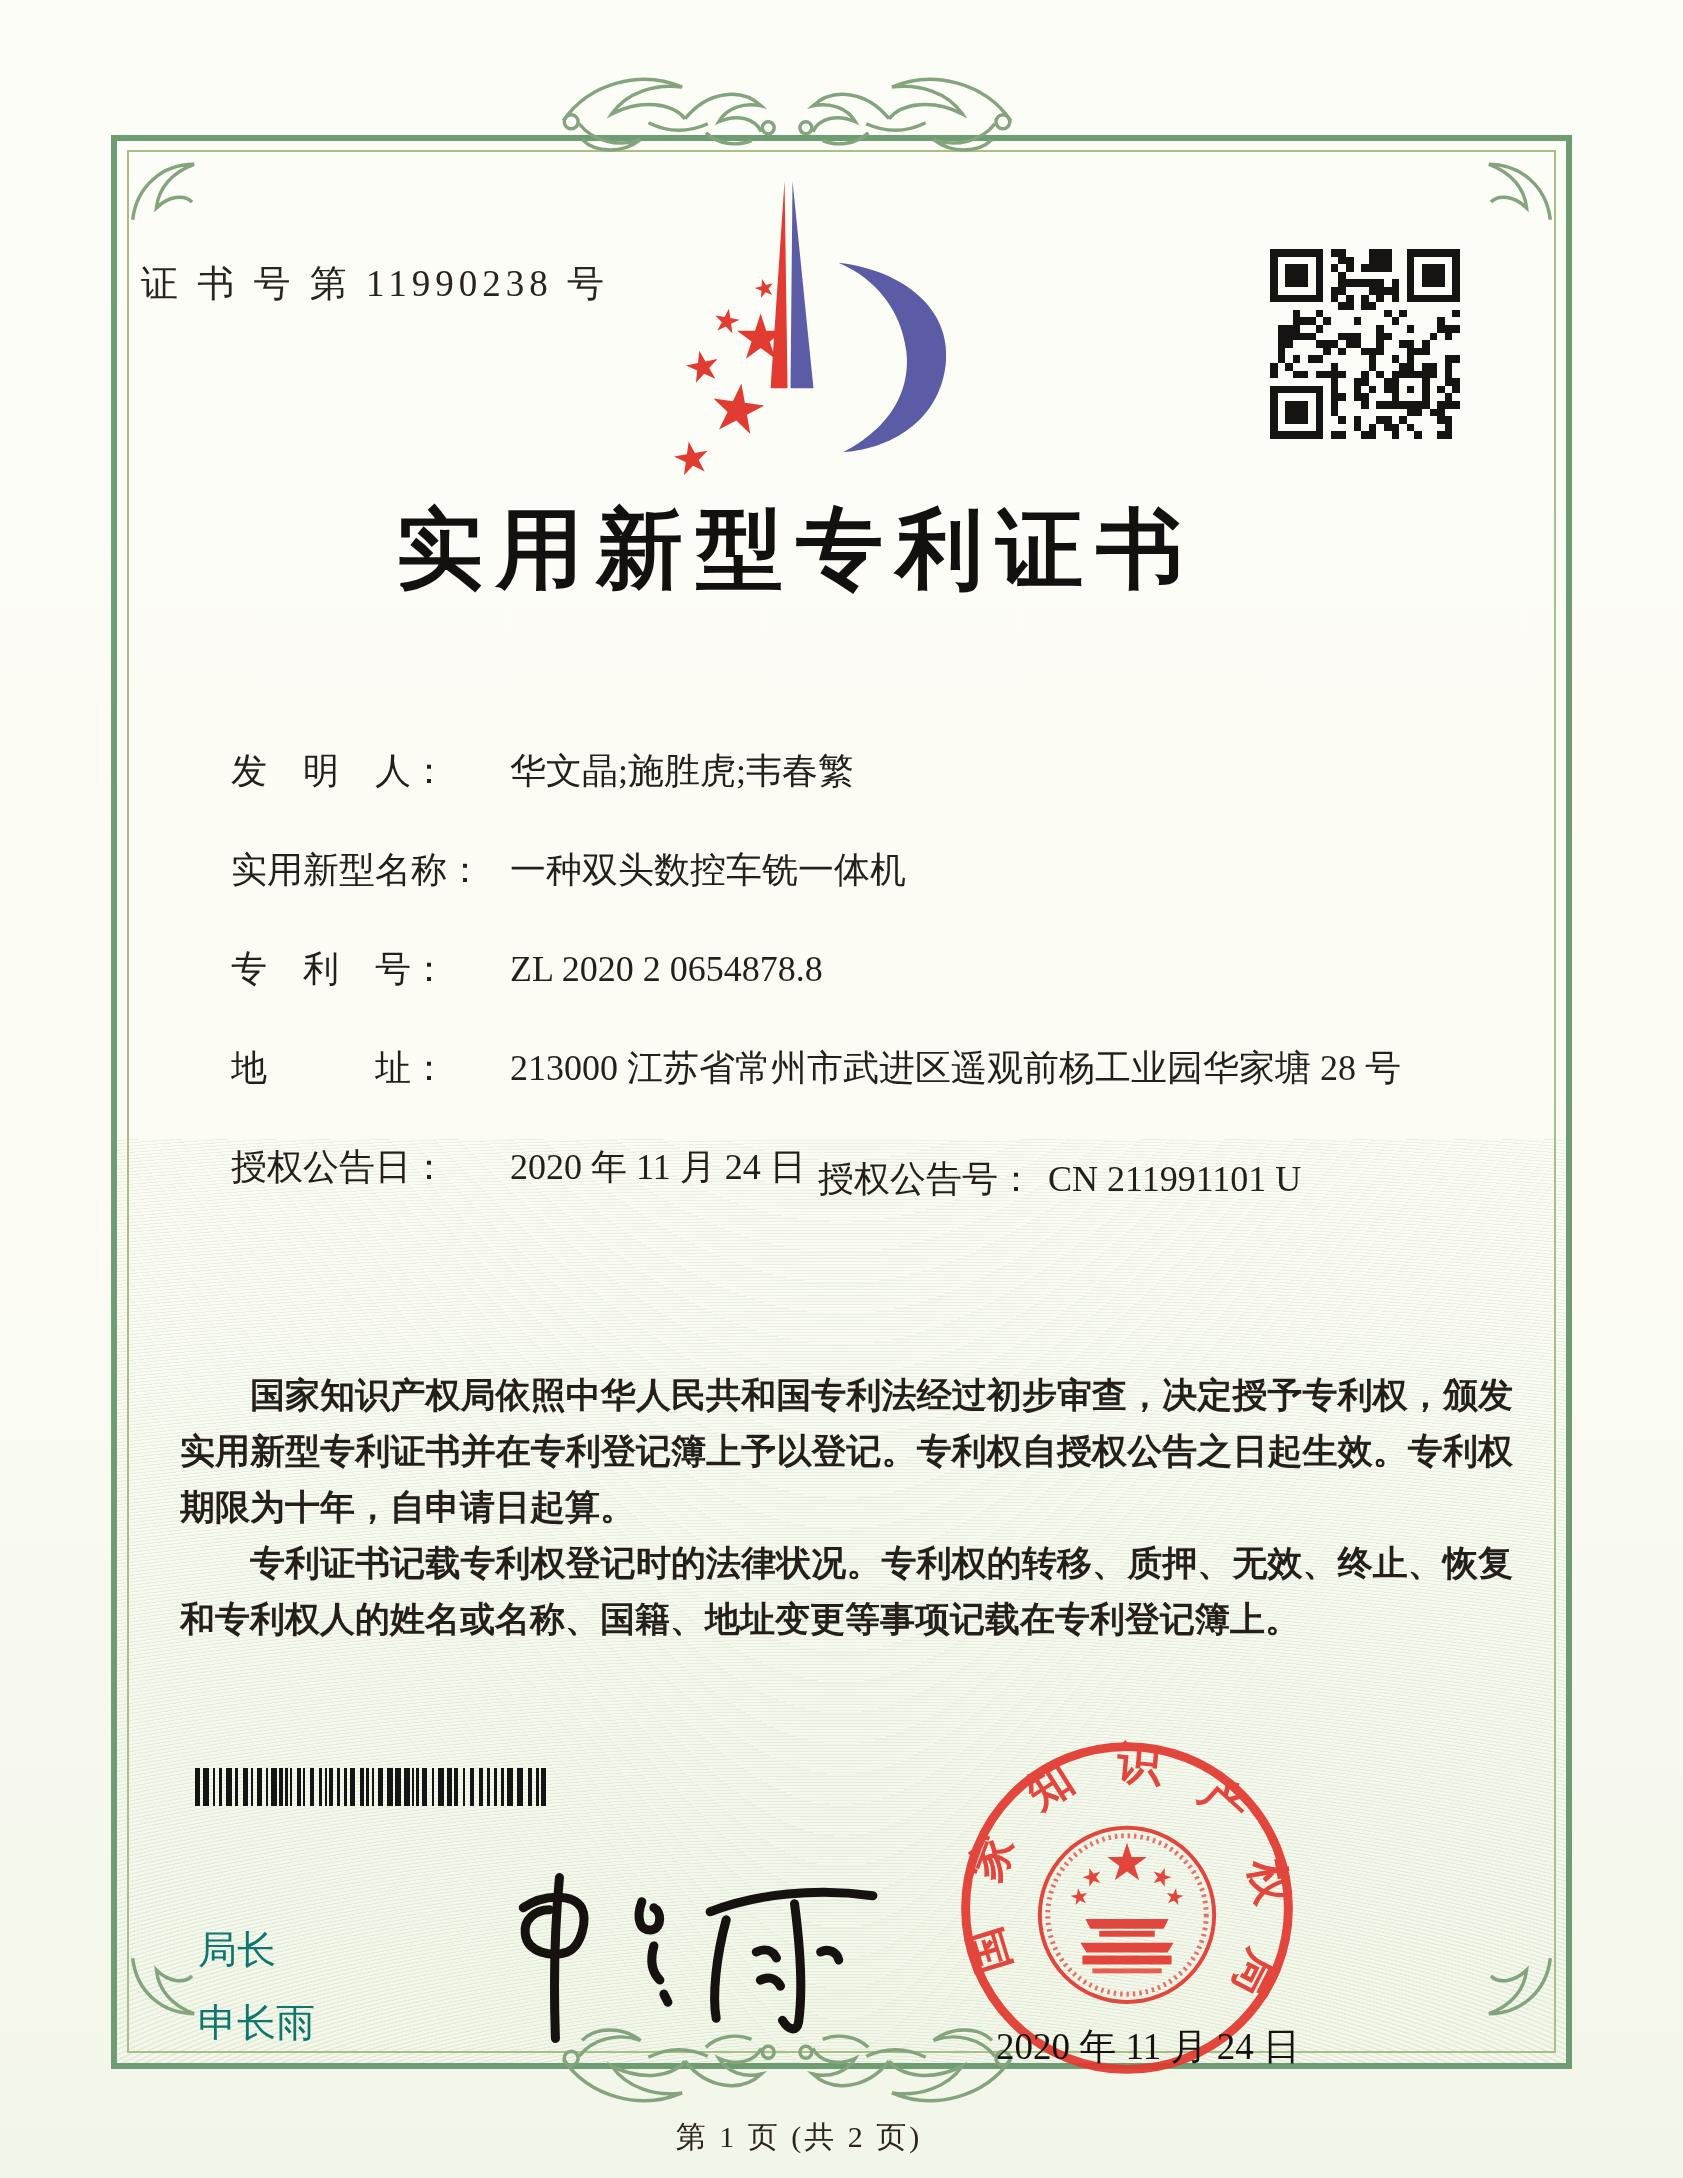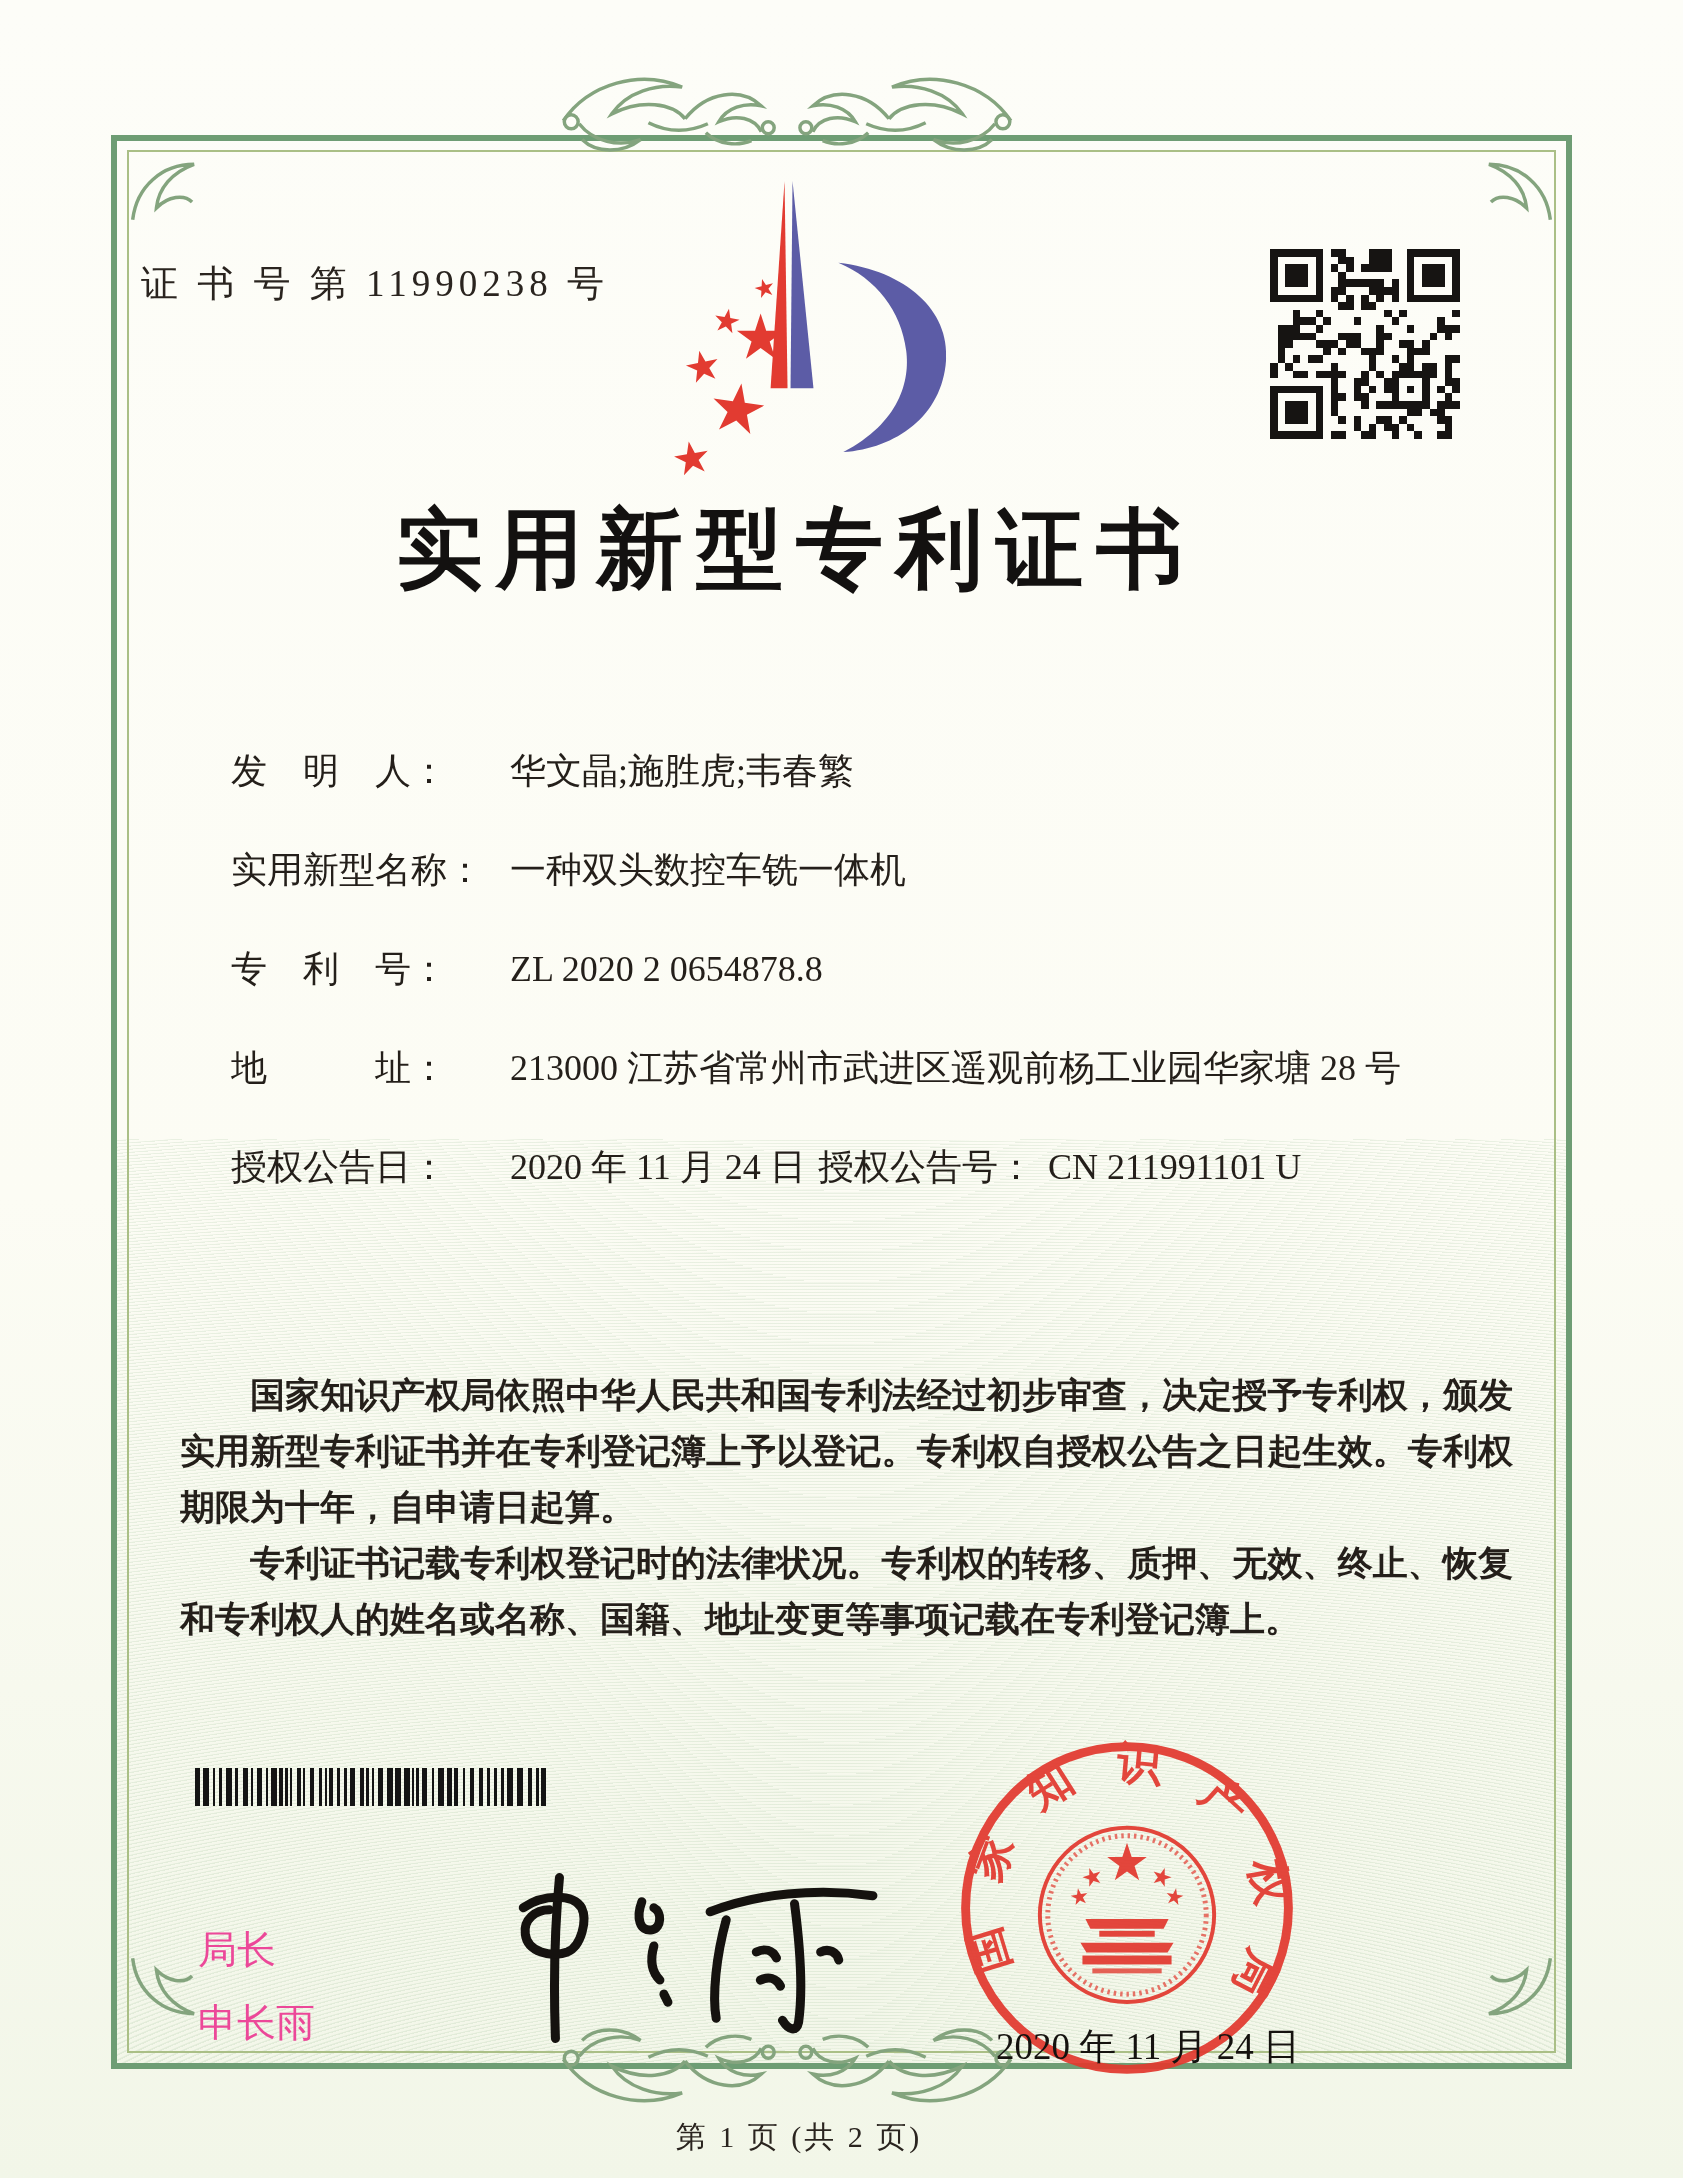--- a/index.html
+++ b/index.html
@@ -26,31 +26,31 @@
   .qr svg{width:100%;height:100%;fill:#161412;shape-rendering:crispEdges;}
   .logo{position:absolute;left:639px;top:171px;width:319px;height:319px;}
 
   .title{position:absolute;left:396px;top:491px;width:792px;text-align:center;
     font-size:87px;font-weight:bold;letter-spacing:13px;color:#131110;white-space:nowrap;}
 
   .fields{position:absolute;left:195px;top:699px;width:1317px;font-size:36px;}
   .field-row{position:relative;height:99px;line-height:48px;white-space:pre;}
   .f-label{display:inline-block;width:279px;vertical-align:top;}
   .f-value{vertical-align:top;}
-  .grant2{position:absolute;left:569px;top:0;}
+  .grant2{position:absolute;left:569px;top:12px;}
   .grant2 .f-label{width:auto;margin-right:14px;}
 
   .body-text{position:absolute;left:180px;top:1368px;width:1333px;
     font-size:35px;line-height:56px;text-align:justify;}
   .body-text p{margin:0;text-indent:2em;font-weight:bold;}
 
   .barcode{position:absolute;left:195px;top:1768px;width:354px;height:38px;display:flex;}
   .barcode i{display:block;height:100%;flex:0 0 auto;}
 
-  .signer{position:absolute;left:198px;top:1913px;font-size:39px;line-height:73px;color:#ec4899;}
+  .signer{position:absolute;left:198px;top:1913px;font-size:39px;line-height:73px;color:#0f766e;}
   .signature{position:absolute;left:463px;top:1859px;width:432px;height:202px;}
 
   .seal{position:absolute;left:924px;top:1705px;width:406px;height:406px;opacity:.93;}
   .seal-date{position:absolute;left:950px;top:2022px;width:396px;text-align:center;
     font-size:37px;color:#15120f;white-space:nowrap;}
 
   .footer{position:absolute;left:111px;top:2117px;width:1376px;text-align:center;
     font-size:30px;letter-spacing:3px;color:#2a241f;}
 </style>
 </head>

